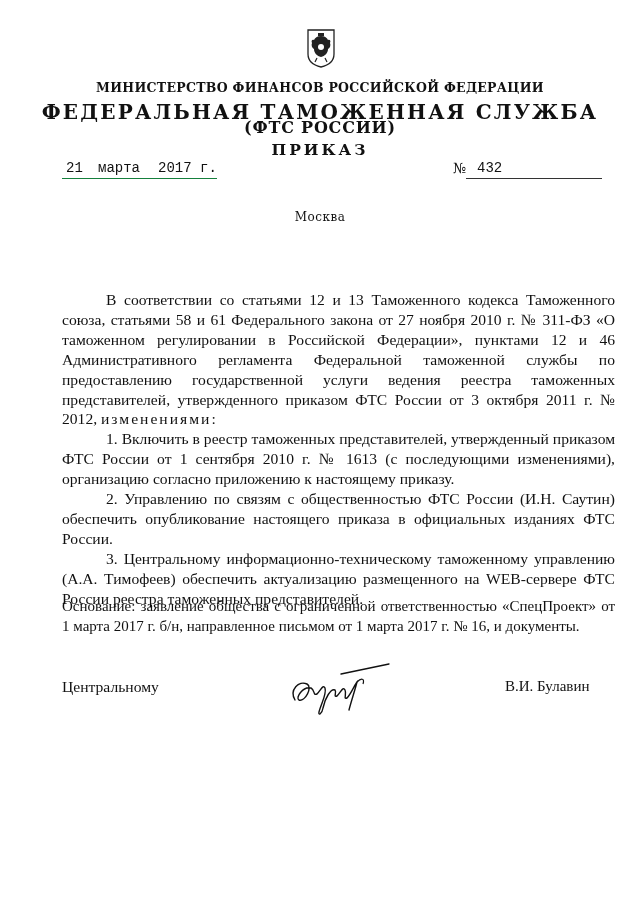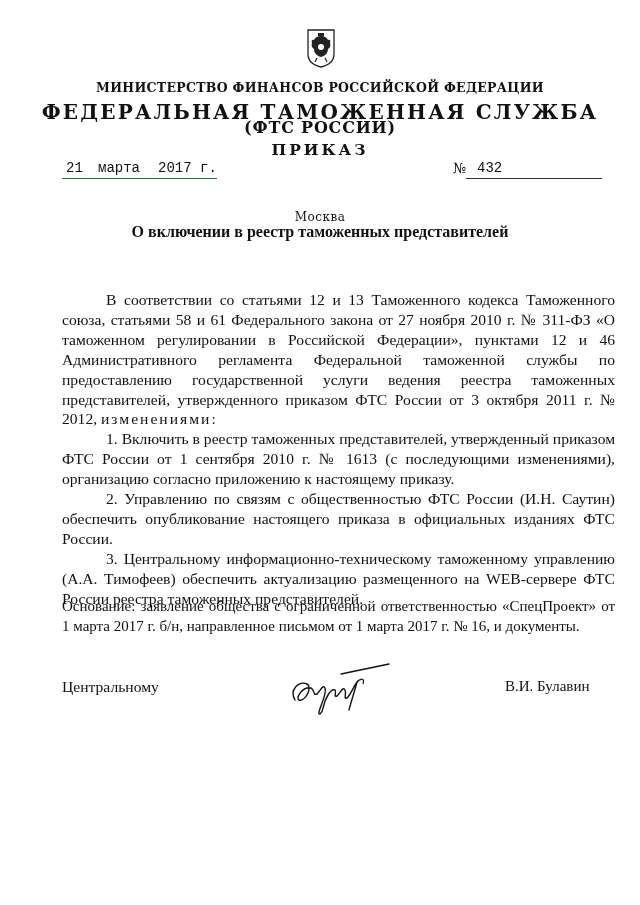--- a/index.html
+++ b/index.html
@@ -56,21 +56,20 @@
 
   <div class="num-line">
     <span class="num-mark">№</span>
     <span class="num-val">432</span>
   </div>
   <div class="num-underline"></div>
 
   <div class="city">Москва</div>
 
   <div class="title">
-    <div>О включении в реестр таможенных представителей</div>
   </div>
 
   <div class="body">
     <p class="indent">
       <span>В соответствии со статьями 12 и 13 Таможенного кодекса Таможенного союза, статьями 58 и 61 Федерального закона от 27 ноября 2010 г. № 311-ФЗ «О таможенном регулировании в Российской Федерации», пунктами 12 и 46 Административного регламента Федеральной таможенной службы по предоставлению государственной услуги ведения реестра таможенных представителей, утвержденного приказом ФТС России от 3 октября 2011 г. № 2012,</span>
       <span class="spaced">изменениями:</span>
     </p>
     <p class="indent">1. Включить в реестр таможенных представителей, утвержденный приказом ФТС России от 1 сентября 2010 г. № 1613 (с последующими изменениями), организацию согласно приложению к настоящему приказу.</p>
     <p class="indent">2. Управлению по связям с общественностью ФТС России (И.Н. Саутин) обеспечить опубликование настоящего приказа в официальных изданиях ФТС России.</p>
     <p class="indent">3. Центральному информационно-техническому таможенному управлению (А.А. Тимофеев) обеспечить актуализацию размещенного на WEB-сервере ФТС России реестра таможенных представителей.</p>

